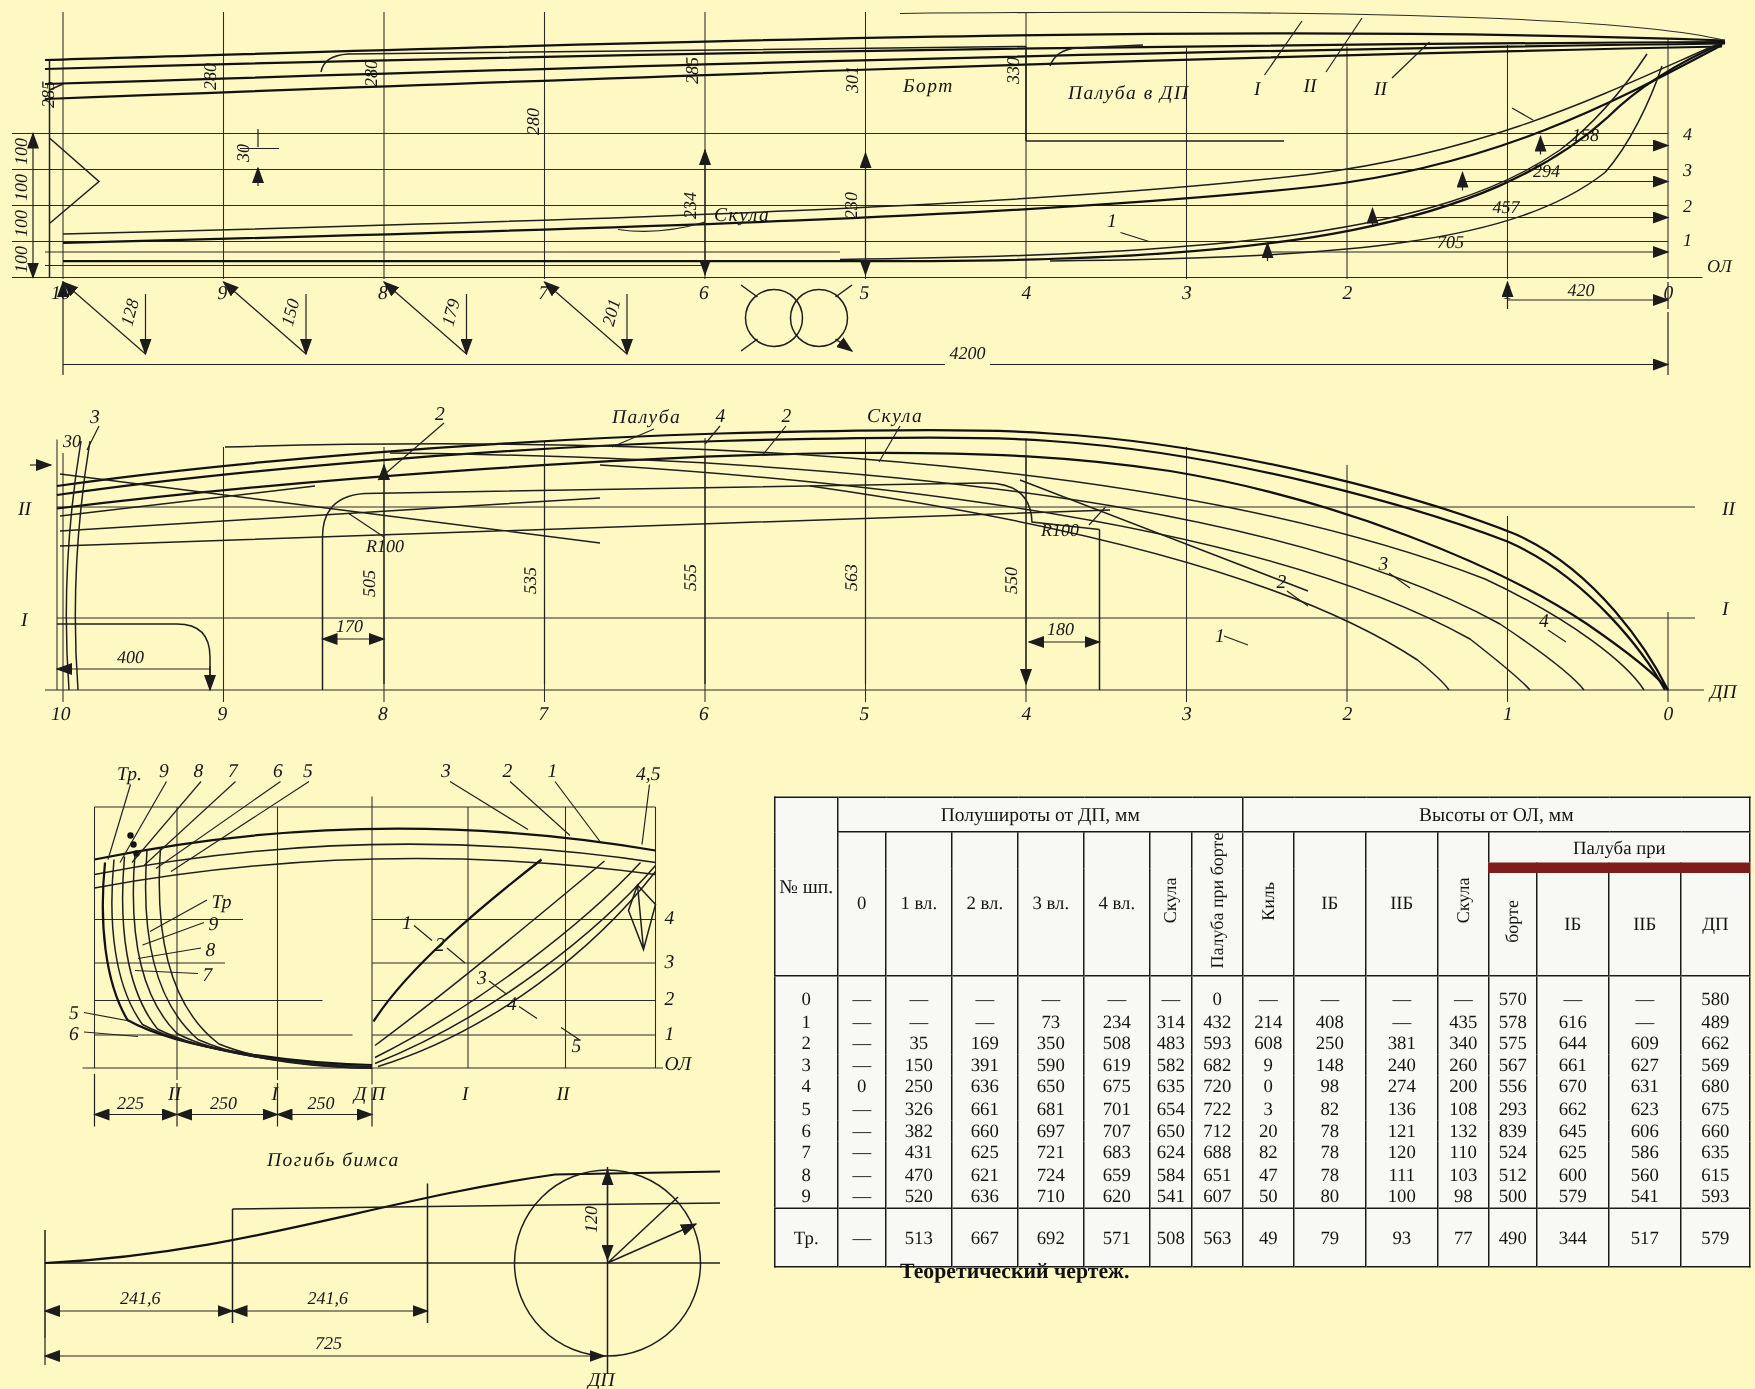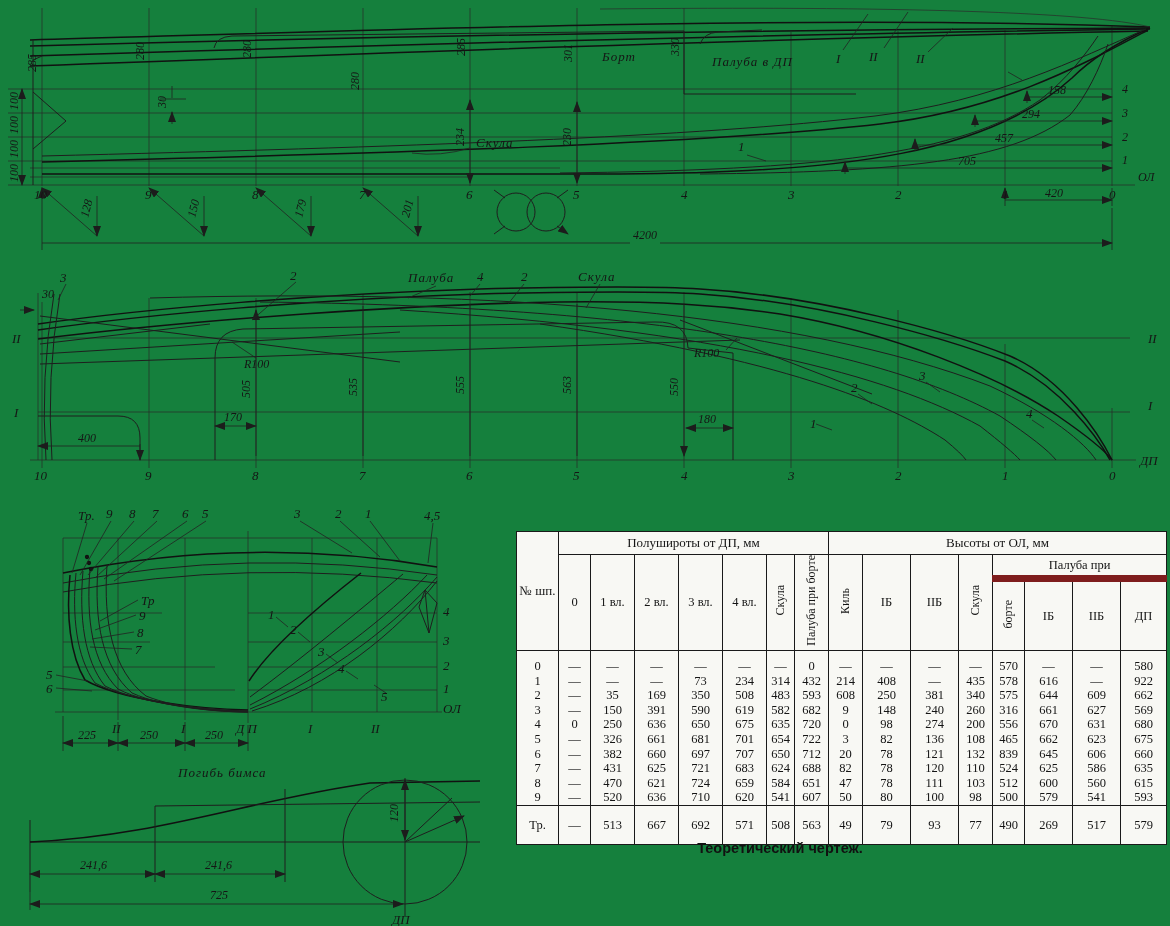--- a/index.html
+++ b/index.html
@@ -1,16 +1,16 @@
 <!DOCTYPE html>
 <html><head>
 <meta charset="utf-8">
 <style>
   html,body{margin:0;padding:0;background:#e8e8e6;}
-  #sheet{position:relative;width:1170px;height:926px;background:#15803d;overflow:hidden;
+  #sheet{position:relative;width:1170px;height:926px;background:#fef9c3;overflow:hidden;
          font-family:"Liberation Serif",serif;color:#1c1c1c;}
   svg{position:absolute;left:0;overflow:visible;}
   svg .ln{stroke:#1e1e1e;fill:none;stroke-width:1;}
   svg .thin{stroke:#2a2a2a;fill:none;stroke-width:.7;}
   svg .hull{stroke:#111;fill:none;stroke-width:1.5;}
   svg .dim{stroke:#222;fill:none;stroke-width:.8;}
   svg text{fill:#151515;font-family:"Liberation Serif",serif;font-style:italic;font-size:12px;}
   svg text.big{font-size:13px;}
   svg text.lbl{font-size:13px;letter-spacing:1px;}
   
@@ -19,22 +19,22 @@
   #offsets th,#offsets td{border-left:1px solid #1a1a1a;text-align:center;font-weight:normal;
            font-size:12.5px;padding:0 1px;color:#141414;}
   #offsets{border:1.6px solid #1a1a1a;}
   #offsets thead th{border-bottom:1px solid #1a1a1a;}
   #offsets thead tr.g th{border-bottom:1px solid #1a1a1a;height:22px;font-size:13px;}
   #offsets tbody td{border-top:none;border-bottom:none;line-height:14.6px;}
   #offsets tbody tr.first td{padding-top:8px;}
   #offsets tbody tr.total-row td{border-top:1.4px solid #1a1a1a;height:38px;}
   .rot{writing-mode:vertical-rl;transform:rotate(180deg);display:inline-block;
        line-height:1.05;font-size:12px;white-space:pre-line;}
-  #caption{position:absolute;left:600px;top:840px;width:360px;text-align:center;
-           font-family:Liberation Sans, sans-serif;font-weight:bold;font-size:14.5px;color:#111;}
+  #caption{position:absolute;left:600px;top:840px;width:360px;text-align:left;
+           font-family:Liberation Serif, serif;font-weight:bold;font-size:14.5px;color:#111;}
 </style>
 </head>
 <body>
 
 <div id="sheet">
 
 <svg width="1170" height="258" viewBox="0 0 1170 258" style="top:0">
   <defs>
     <marker id="ar" markerWidth="11" markerHeight="8" refX="10" refY="4" orient="auto" markerUnits="userSpaceOnUse">
       <path d="M0,0 L11,4 L0,8 z" fill="#1c1c1c"></path>
@@ -392,21 +392,21 @@
           <td>234</td>
           <td>314</td>
           <td>432</td>
           <td>214</td>
           <td>408</td>
           <td>—</td>
           <td>435</td>
           <td>578</td>
           <td>616</td>
           <td>—</td>
-          <td>922</td>
+          <td>489</td>
         </tr>
         <tr>
           <td style="border-left: none;">2</td>
           <td>—</td>
           <td>35</td>
           <td>169</td>
           <td>350</td>
           <td>508</td>
           <td>483</td>
           <td>593</td>
@@ -425,21 +425,21 @@
           <td>150</td>
           <td>391</td>
           <td>590</td>
           <td>619</td>
           <td>582</td>
           <td>682</td>
           <td>9</td>
           <td>148</td>
           <td>240</td>
           <td>260</td>
-          <td>316</td>
+          <td>567</td>
           <td>661</td>
           <td>627</td>
           <td>569</td>
         </tr>
         <tr>
           <td style="border-left: none;">4</td>
           <td>0</td>
           <td>250</td>
           <td>636</td>
           <td>650</td>
@@ -461,21 +461,21 @@
           <td>326</td>
           <td>661</td>
           <td>681</td>
           <td>701</td>
           <td>654</td>
           <td>722</td>
           <td>3</td>
           <td>82</td>
           <td>136</td>
           <td>108</td>
-          <td>465</td>
+          <td>293</td>
           <td>662</td>
           <td>623</td>
           <td>675</td>
         </tr>
         <tr>
           <td style="border-left: none;">6</td>
           <td>—</td>
           <td>382</td>
           <td>660</td>
           <td>697</td>
@@ -552,21 +552,21 @@
           <td>667</td>
           <td>692</td>
           <td>571</td>
           <td>508</td>
           <td>563</td>
           <td>49</td>
           <td>79</td>
           <td>93</td>
           <td>77</td>
           <td>490</td>
-          <td>269</td>
+          <td>344</td>
           <td>517</td>
           <td>579</td>
         </tr>
       </tbody>
 </table>
 
 <div id="caption">Теоретический чертеж.</div>
 
 </div>
 

